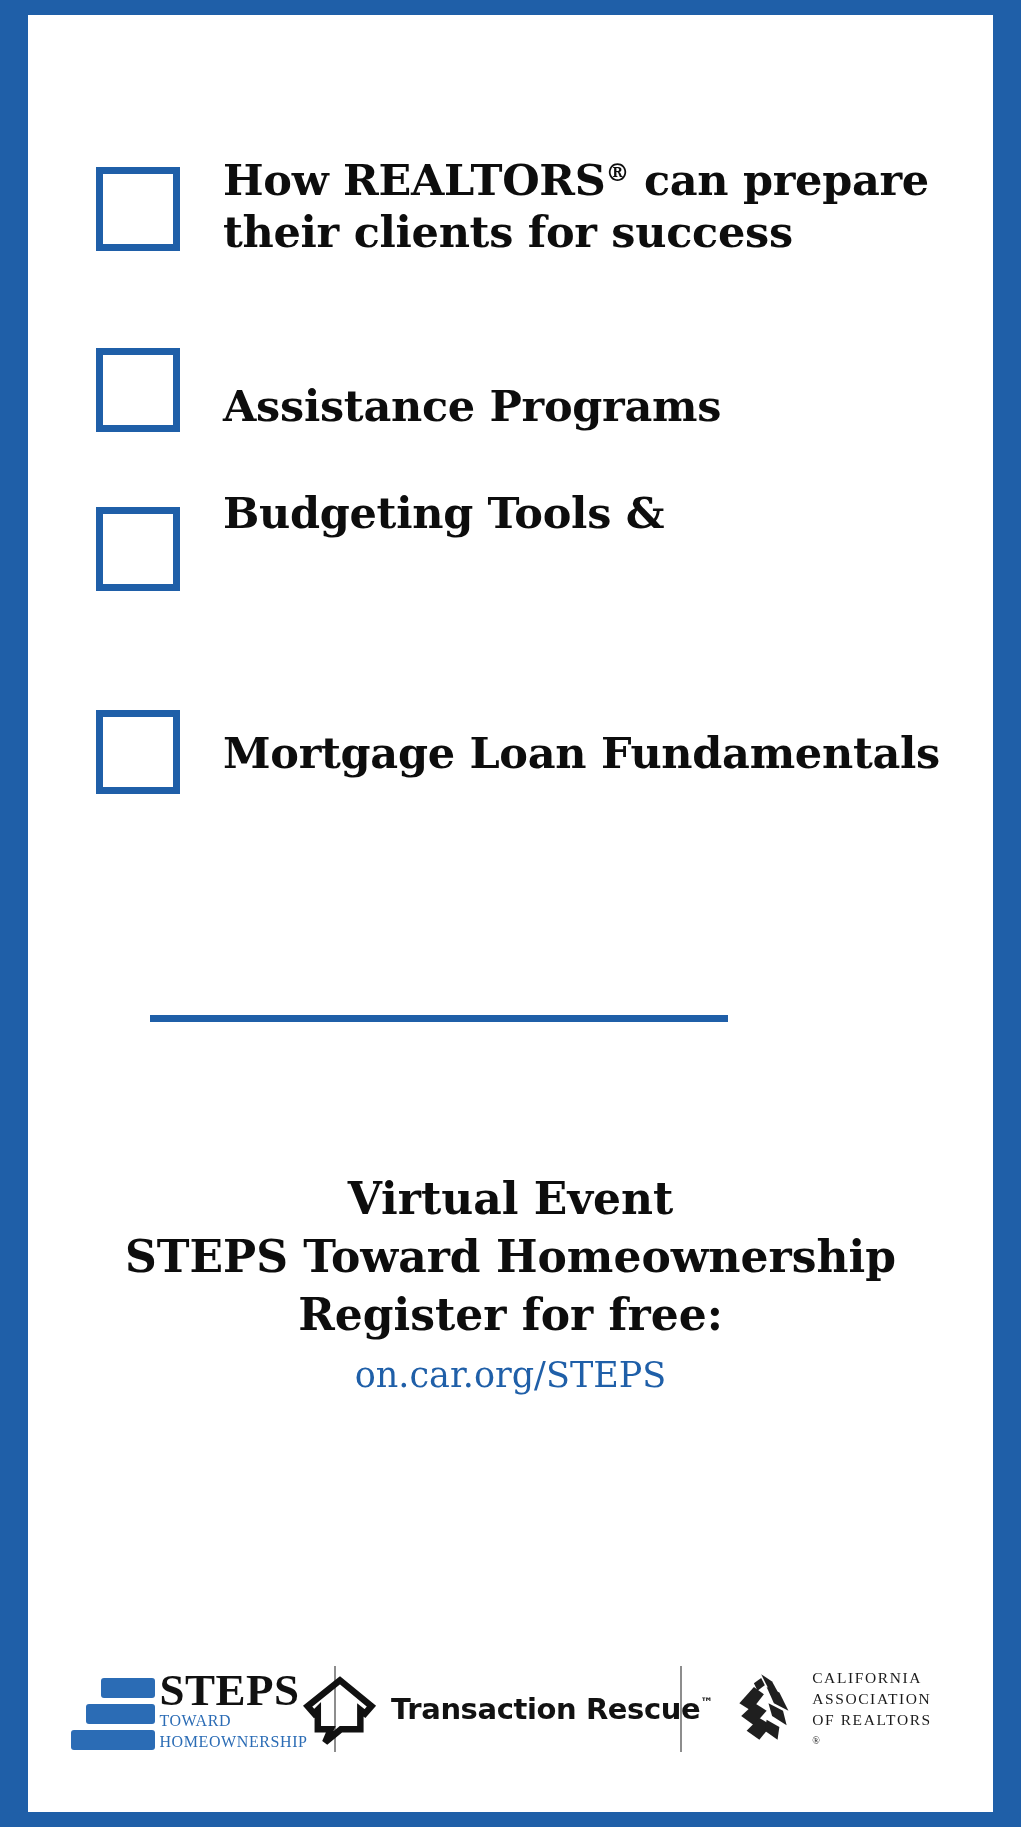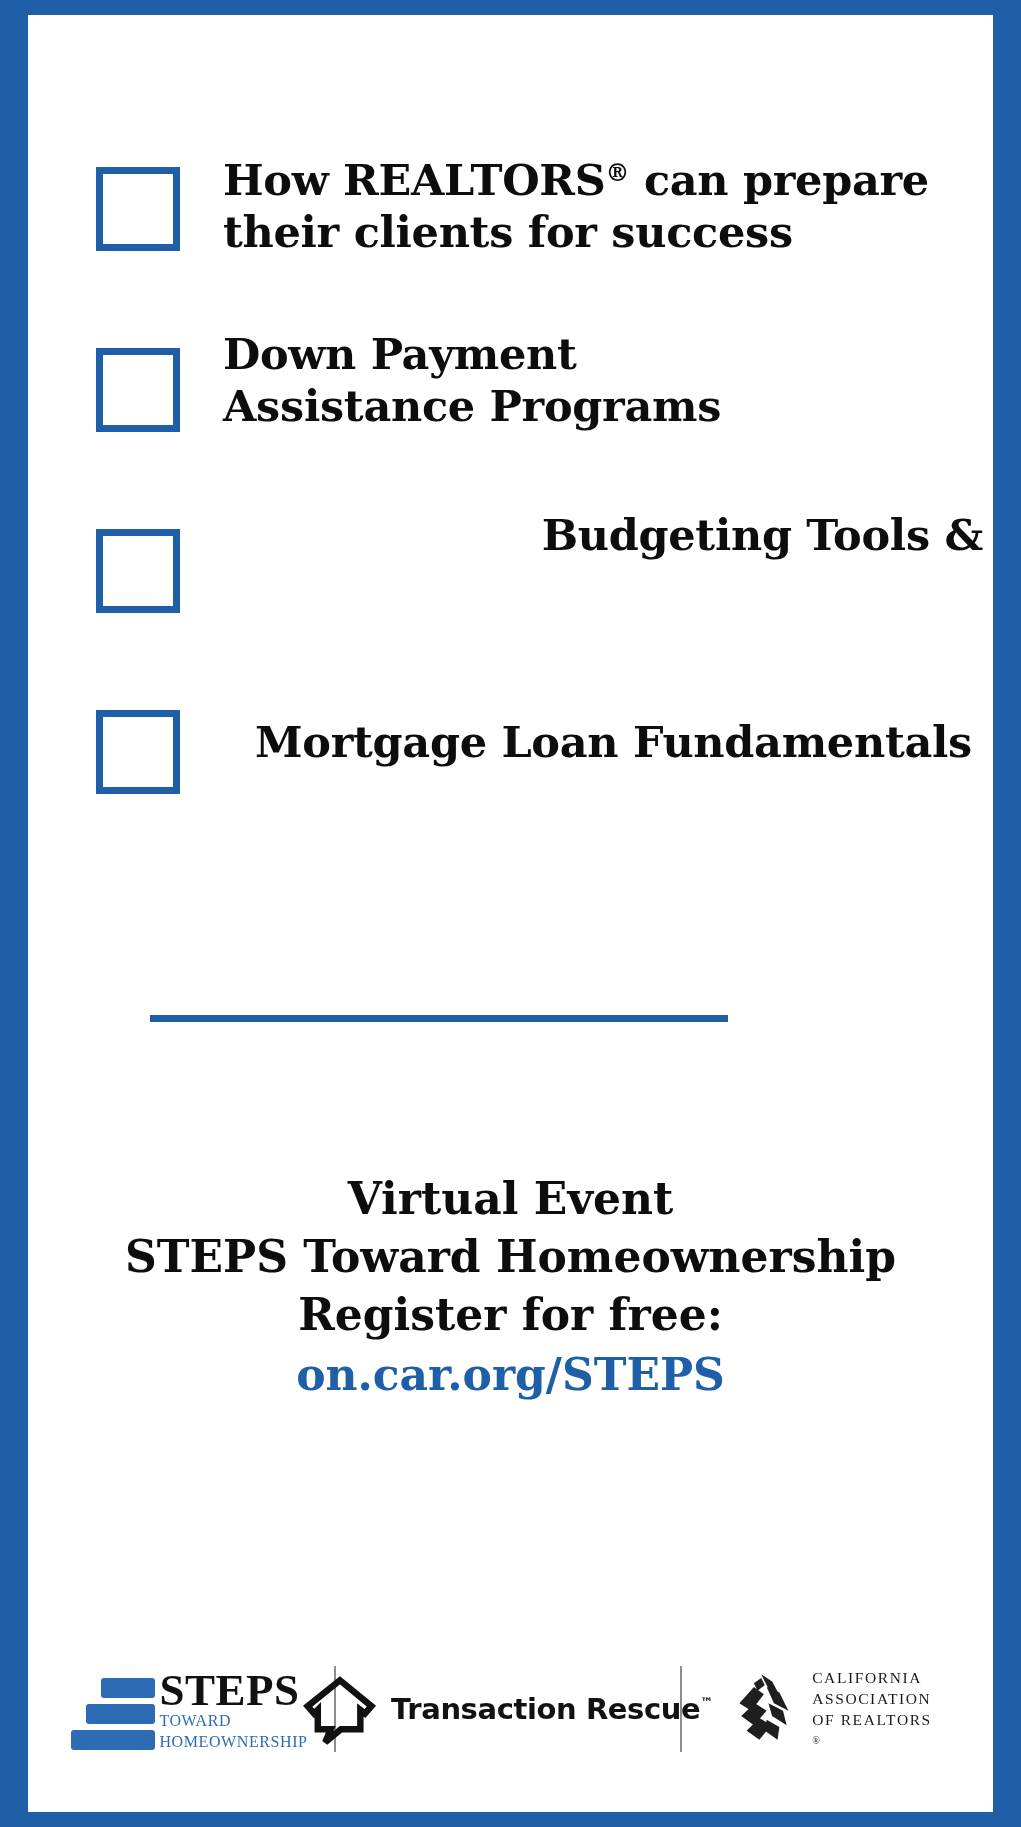--- a/index.html
+++ b/index.html
@@ -49,21 +49,21 @@
     width: 965px;
   }
   .check-item {
     position: absolute;
     left: 0;
     width: 965px;
     height: 140px;
   }
   .check-item.i0 { top: 132px; }
   .check-item.i1 { top: 313px; }
-  .check-item.i2 { top: 494px; text-align: right; }
+  .check-item.i2 { top: 472px; }
   .check-item.i3 { top: 675px; }
 
   .checkbox {
     position: absolute;
     left: 68px;
     top: 20px;
     width: 84px;
     height: 84px;
     border: 7px solid #1f5fa8;
     background: #ffffff;
@@ -75,22 +75,21 @@
     top: 0px;
     width: 760px;
     font-family: "DejaVu Serif", "Liberation Serif", serif;
     font-weight: bold;
     font-size: 43px;
     line-height: 52px;
     color: #0d0d0d;
     letter-spacing: -0.3px;
   }
   .check-label.single {
-    top: 26px;
-    margin-left: 32px;
+    top: 37px;
   }
   .check-label .reg {
     font-size: 24px;
     vertical-align: 14px;
     font-weight: bold;
   }
 
   
   .divider {
     position: absolute;
@@ -112,22 +111,22 @@
     font-weight: bold;
     font-size: 44px;
     line-height: 58px;
     color: #0d0d0d;
   }
   .event-line { display: block; }
   .event-link {
     display: block;
     color: #1f5fa8;
     text-decoration: none;
-    font-weight: bold;
-    font-size: 44px;
+    font-weight: normal;
+    font-size: 35px;
     line-height: 62px;
   }
 
   
   .footer {
     position: absolute;
     left: 0;
     bottom: 48px;
     width: 965px;
     height: 110px;
@@ -252,21 +251,21 @@
 
     <div class="checklist">
 
       <div class="check-item i0">
         <div class="checkbox"></div>
         <div class="check-label"><span>How REALTORS</span><span class="reg">®</span><span> can prepare</span><br><span>their clients for success</span></div>
       </div>
 
       <div class="check-item i1">
         <div class="checkbox"></div>
-        <div class="check-label"><span>Down Payment</span><br><span>Assistance Programs</span></div>
+        <div class="check-label"><br><span>Assistance Programs</span></div>
       </div>
 
       <div class="check-item i2">
         <div class="checkbox"></div>
         <div class="check-label"><span>Budgeting Tools &amp;</span><br></div>
       </div>
 
       <div class="check-item i3">
         <div class="checkbox"></div>
         <div class="check-label single"><span>Mortgage Loan Fundamentals</span></div>

